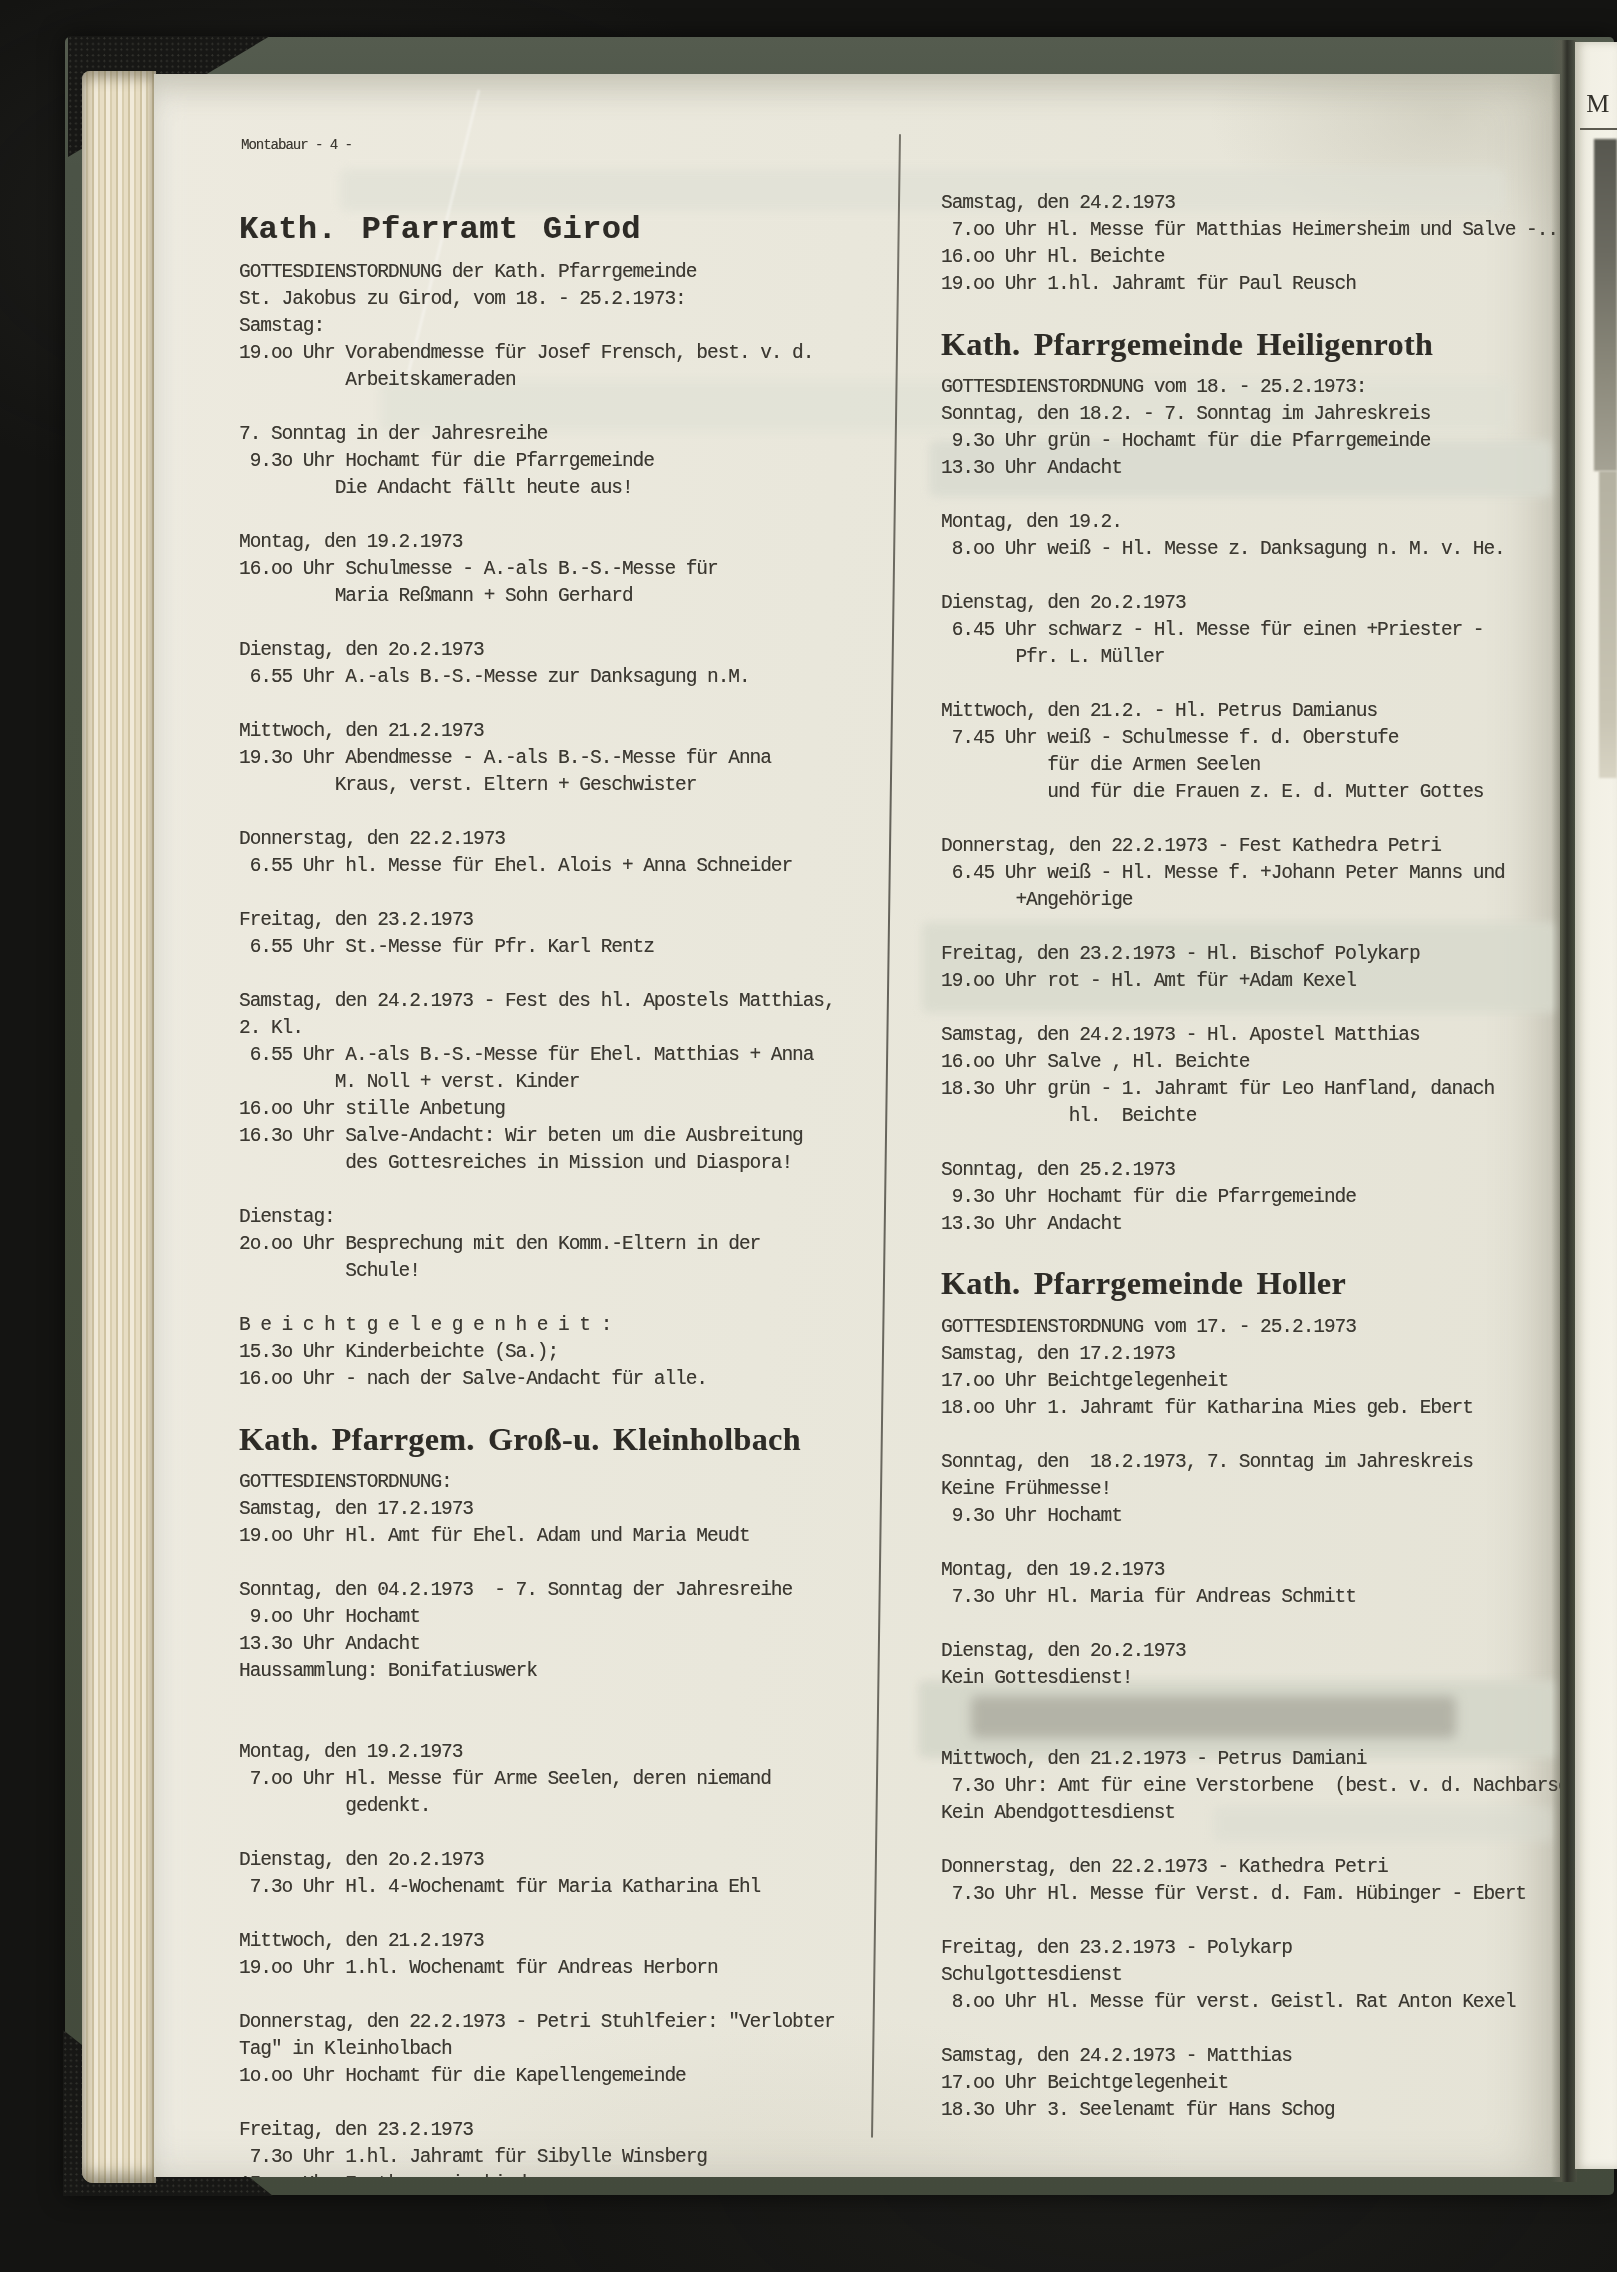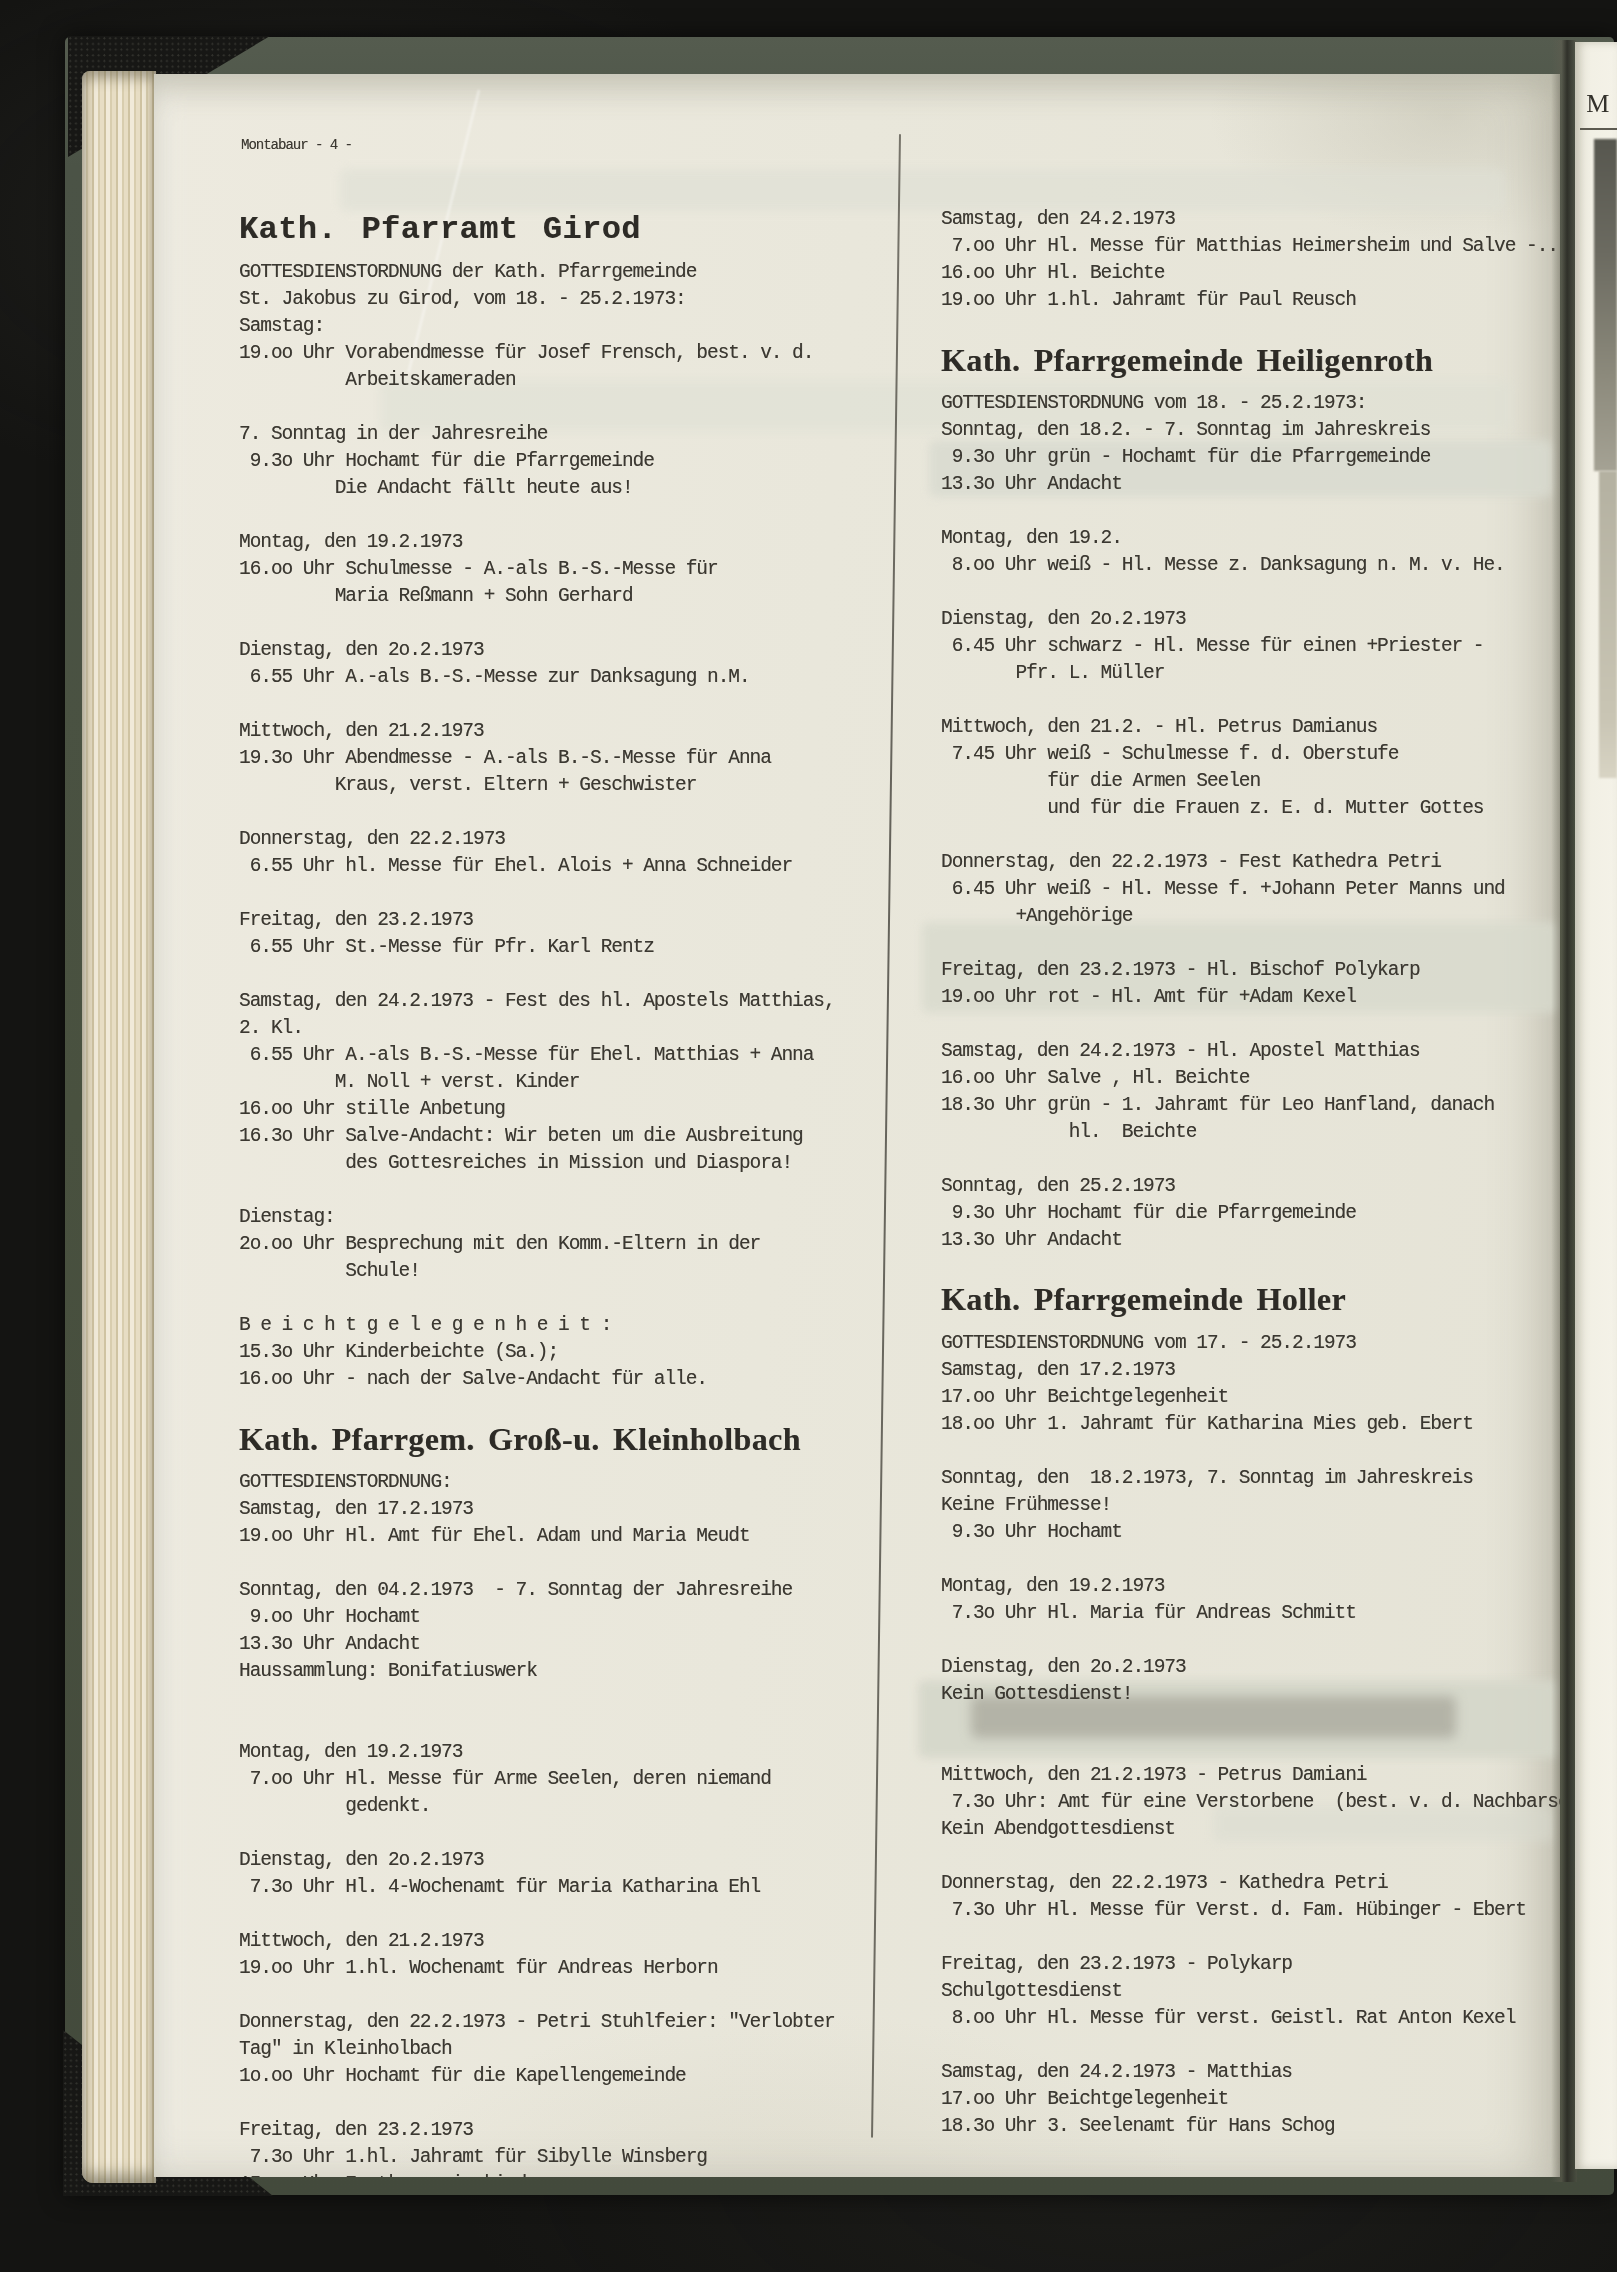--- a/index.html
+++ b/index.html
@@ -94,21 +94,21 @@
     color:#3b3831;white-space:pre;
     text-shadow:0.2px 0.2px 0.4px rgba(59,56,49,.5);
   }
   .col{
     position:absolute;width:627px;
     font-family:"Liberation Mono", monospace;font-size:19.4px;letter-spacing:-1px;
     color:#3b3831;
     text-shadow:0.2px 0.2px 0.4px rgba(59,56,49,.5);
   }
   .col-left{left:85px;top:129px;}
-  .col-right{left:787px;top:132px;}
+  .col-right{left:787px;top:116px;}
   .line{white-space:pre;height:27px;line-height:27px;overflow:visible;}
   .heading{
     font-family:"Liberation Serif", serif;font-weight:bold;font-size:32px;
     letter-spacing:0.4px;word-spacing:4.9px;color:#2d2b26;line-height:37px;
     margin:27.5px 0 11.3px 0;white-space:pre;
     text-shadow:0.4px 0.4px 0.6px rgba(45,43,38,.4);
   }
   .col > .heading:first-child{margin-top:8px;font-family:Liberation Mono, monospace;}
 </style>
 </head>

